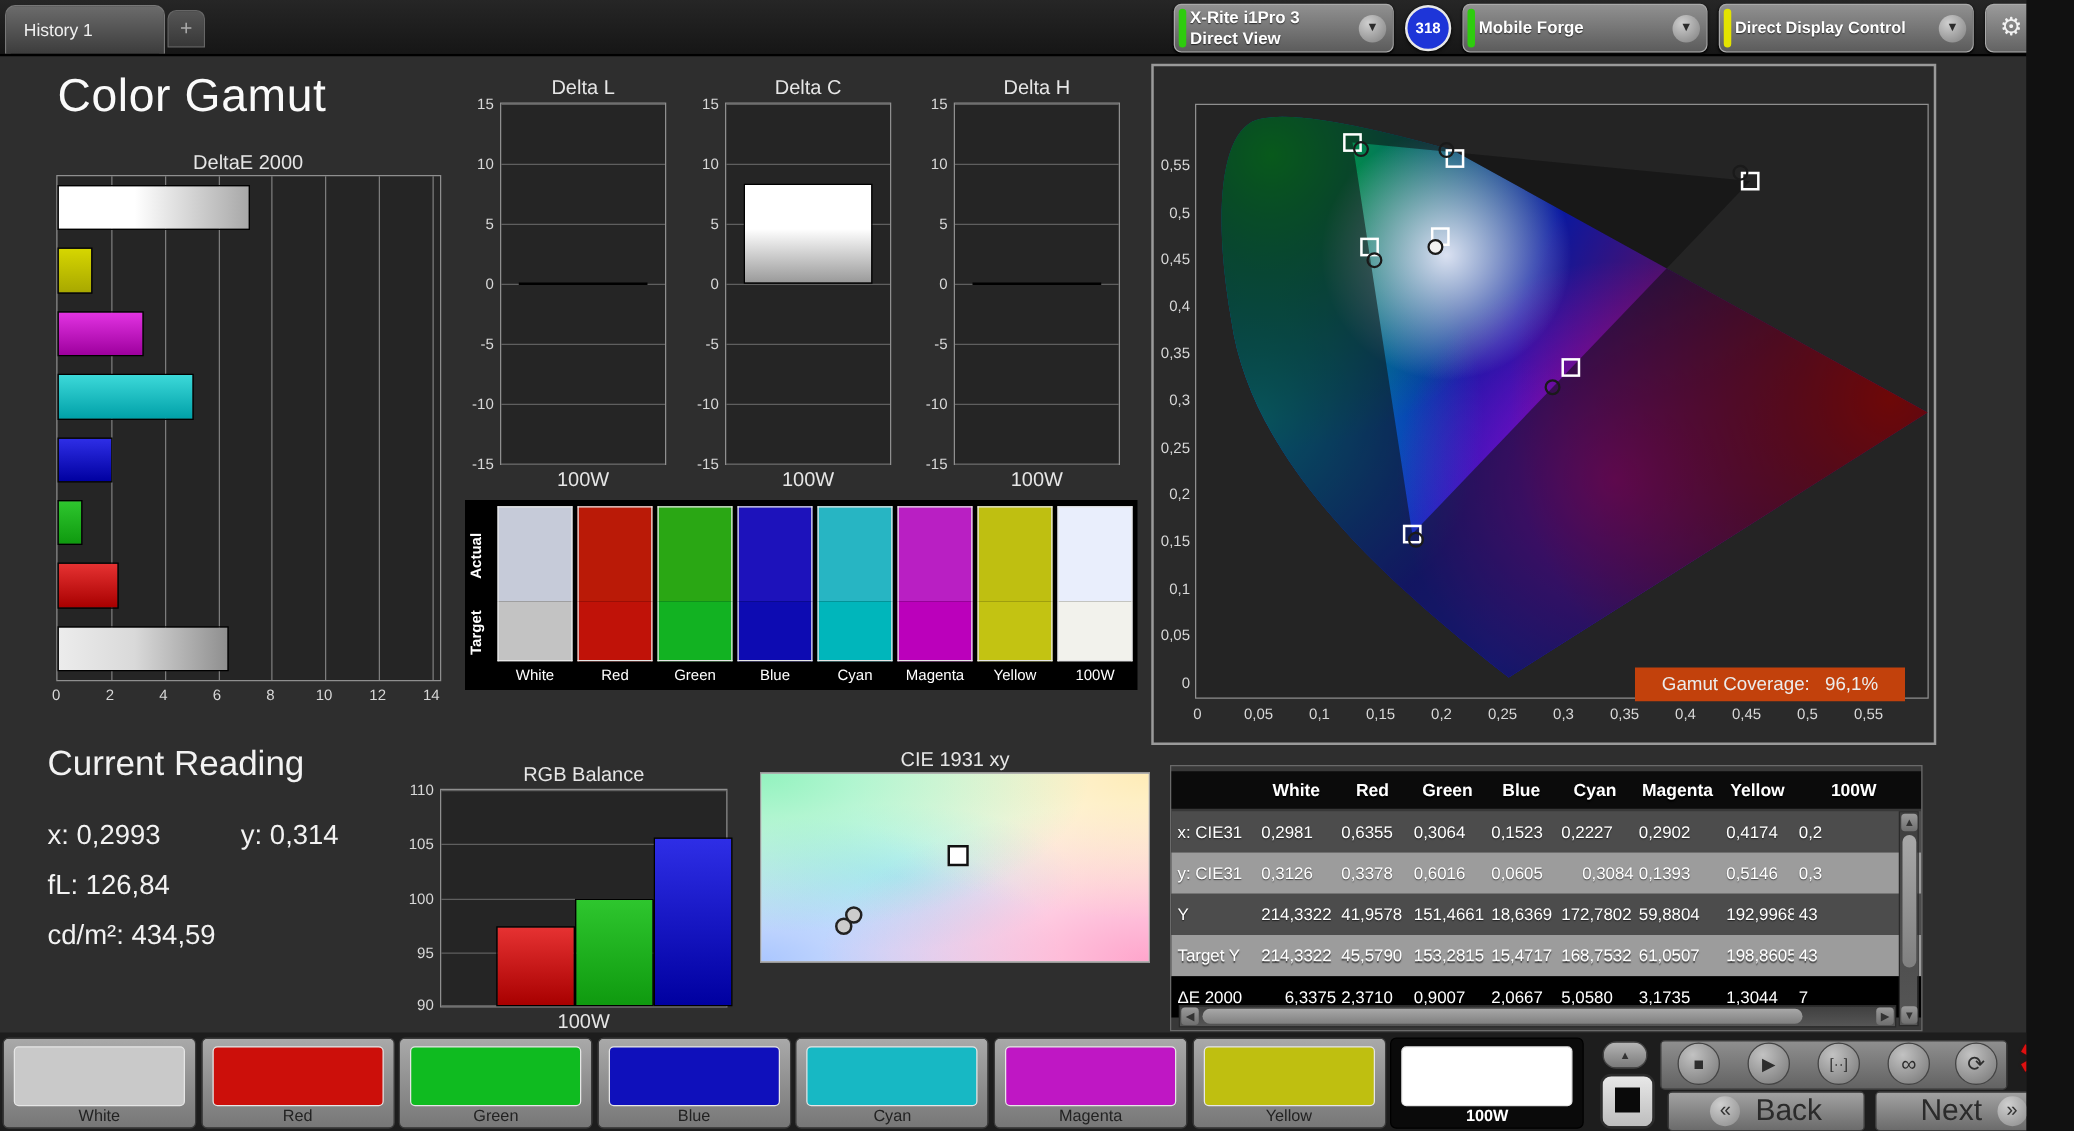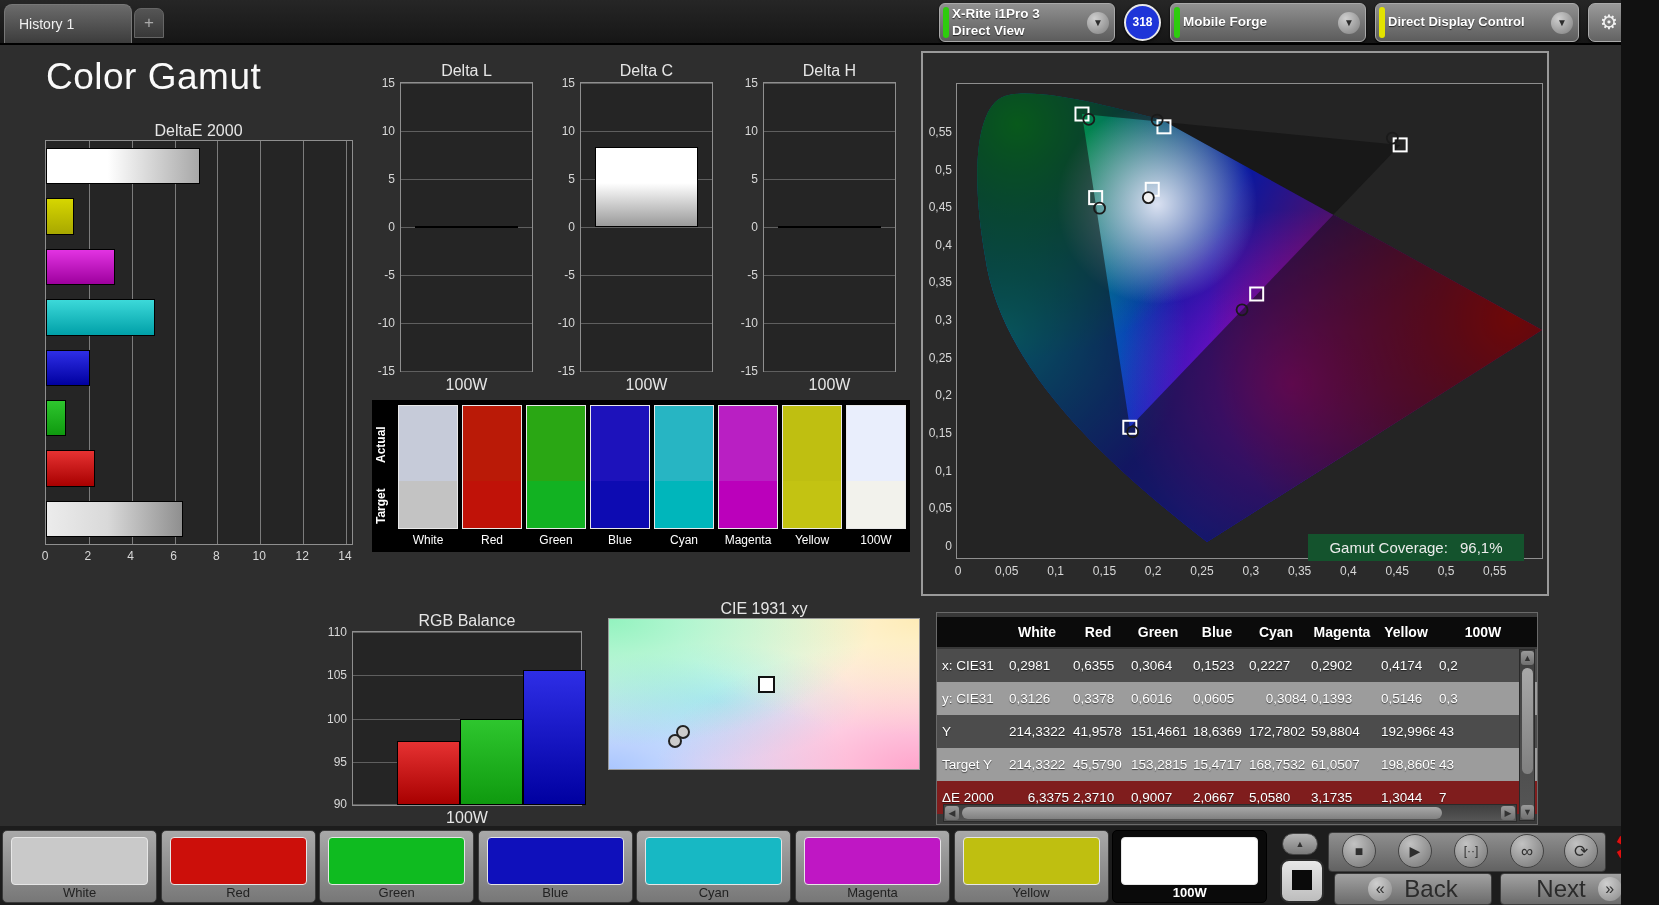--- a/index.html
+++ b/index.html
@@ -39,21 +39,21 @@
   #swpanel{left:372px;top:400px;width:538px;height:152px;background:#000;}
   .vlabel{position:absolute;left:2px;width:18px;color:#fff;font-size:12px;font-weight:bold;
     writing-mode:vertical-rl;transform:rotate(180deg);text-align:center;}
   .swcol{position:absolute;top:5px;width:60px;}
   .swact{height:76px;border:1px solid #e8e8e8;box-sizing:border-box;border-bottom:none;}
   .swtgt{height:48px;border:1px solid #e8e8e8;box-sizing:border-box;border-top:none;}
   .swname{margin-top:4px;color:#fff;font-size:12px;text-align:center;}
   
   #ciepanel{left:921px;top:51px;width:628px;height:545px;background:#2a2a2a;border:2px solid #9a9a9a;box-sizing:border-box;}
   #cieplot{left:33px;top:30px;width:587px;height:476px;background:#242424;border:1px solid #8f8f8f;box-sizing:border-box;}
-  #coverage{position:absolute;left:385px;top:481px;width:216px;height:27px;background:#14532d;color:#ececec;
+  #coverage{position:absolute;left:385px;top:481px;width:216px;height:27px;background:#c2410c;color:#ececec;
     font-size:15px;line-height:27px;text-align:center;}
   
   #creading{left:38px;top:595px;color:#f2f2f2;}
   #crtitle{font-size:28px;font-weight:400;}
   .crline{font-size:22px;margin-top:14px;}
   
   #cie31plot{left:608px;top:618px;width:312px;height:152px;border:1px solid #999;box-sizing:border-box;
     background:
       radial-gradient(at 0% 0%, rgba(120,240,175,.8), transparent 60%),
       radial-gradient(at 100% 0%, rgba(255,230,160,.75), transparent 55%),
@@ -337,20 +337,29 @@
       <div class="ticklabel" style="left: 214.2px; top: 511px; width: 32px; text-align: center;">0,2</div>
       <div class="ticklabel" style="left: 263px; top: 511px; width: 32px; text-align: center;">0,25</div>
       <div class="ticklabel" style="left: 311.8px; top: 511px; width: 32px; text-align: center;">0,3</div>
       <div class="ticklabel" style="left: 360.6px; top: 511px; width: 32px; text-align: center;">0,35</div>
       <div class="ticklabel" style="left: 409.4px; top: 511px; width: 32px; text-align: center;">0,4</div>
       <div class="ticklabel" style="left: 458.2px; top: 511px; width: 32px; text-align: center;">0,45</div>
       <div class="ticklabel" style="left: 507px; top: 511px; width: 32px; text-align: center;">0,5</div>
       <div class="ticklabel" style="left: 555.8px; top: 511px; width: 32px; text-align: center;">0,55</div>
     </div>
 
+  <div id="creading" class="abs">
+    <div id="crtitle">Current Reading</div>
+    <div class="crline" style="margin-top:28px">
+      <span>x: 0,2993</span>
+      <span style="margin-left:58px">y: 0,314</span>
+    </div>
+    <div class="crline">fL: 126,84</div>
+    <div class="crline">cd/m²: 434,59</div>
+  </div>
 
   <div class="abs charttitle" style="left:352px;top:612px;width:230px">RGB Balance</div>
   <div class="plot" id="rgb-plot" style="left:352px;top:631px;width:230px;height:175px">
       <div class="gridh" style="top: 0px;"></div>
       <div class="ticklabel" style="left: -36px; top: -7px; width: 30px; text-align: right;">110</div>
       <div class="gridh" style="top: 43.25px;"></div>
       <div class="ticklabel" style="left: -36px; top: 36.25px; width: 30px; text-align: right;">105</div>
       <div class="gridh" style="top: 86.5px;"></div>
       <div class="ticklabel" style="left: -36px; top: 79.5px; width: 30px; text-align: right;">100</div>
       <div class="gridh" style="top: 129.75px;"></div>
@@ -420,21 +429,21 @@
           <div class="td" style="width: 68px; flex: 0 0 auto; padding-left: 5px; box-sizing: border-box;">Target Y</div>
           <div class="td" style="width: 64px; flex: 0 0 auto; padding-left: 4px; box-sizing: border-box;">214,3322</div>
           <div class="td" style="width: 58px; flex: 0 0 auto; padding-left: 4px; box-sizing: border-box;">45,5790</div>
           <div class="td" style="width: 62px; flex: 0 0 auto; padding-left: 4px; box-sizing: border-box;">153,2815</div>
           <div class="td" style="width: 56px; flex: 0 0 auto; padding-left: 4px; box-sizing: border-box;">15,4717</div>
           <div class="td" style="width: 62px; flex: 0 0 auto; padding-left: 4px; box-sizing: border-box;">168,7532</div>
           <div class="td" style="width: 70px; flex: 0 0 auto; padding-left: 4px; box-sizing: border-box;">61,0507</div>
           <div class="td" style="width: 58px; flex: 0 0 auto; padding-left: 4px; box-sizing: border-box;">198,8605</div>
           <div class="td" style="width: 96px; flex: 0 0 auto; padding-left: 4px; box-sizing: border-box;">43</div>
         </div>
-        <div class="trow" style="top: 168px; background: #7f1d1d;">
+        <div class="trow" style="top: 168px; background: #000000;">
           <div class="td" style="width: 68px; flex: 0 0 auto; padding-left: 5px; box-sizing: border-box;">ΔE 2000</div>
           <div class="td" style="width: 64px; flex: 0 0 auto; padding-left: 4px; box-sizing: border-box; text-align: right;">6,3375</div>
           <div class="td" style="width: 58px; flex: 0 0 auto; padding-left: 4px; box-sizing: border-box;">2,3710</div>
           <div class="td" style="width: 62px; flex: 0 0 auto; padding-left: 4px; box-sizing: border-box;">0,9007</div>
           <div class="td" style="width: 56px; flex: 0 0 auto; padding-left: 4px; box-sizing: border-box;">2,0667</div>
           <div class="td" style="width: 62px; flex: 0 0 auto; padding-left: 4px; box-sizing: border-box;">5,0580</div>
           <div class="td" style="width: 70px; flex: 0 0 auto; padding-left: 4px; box-sizing: border-box;">3,1735</div>
           <div class="td" style="width: 58px; flex: 0 0 auto; padding-left: 4px; box-sizing: border-box;">1,3044</div>
           <div class="td" style="width: 96px; flex: 0 0 auto; padding-left: 4px; box-sizing: border-box;">7</div>
         </div>

